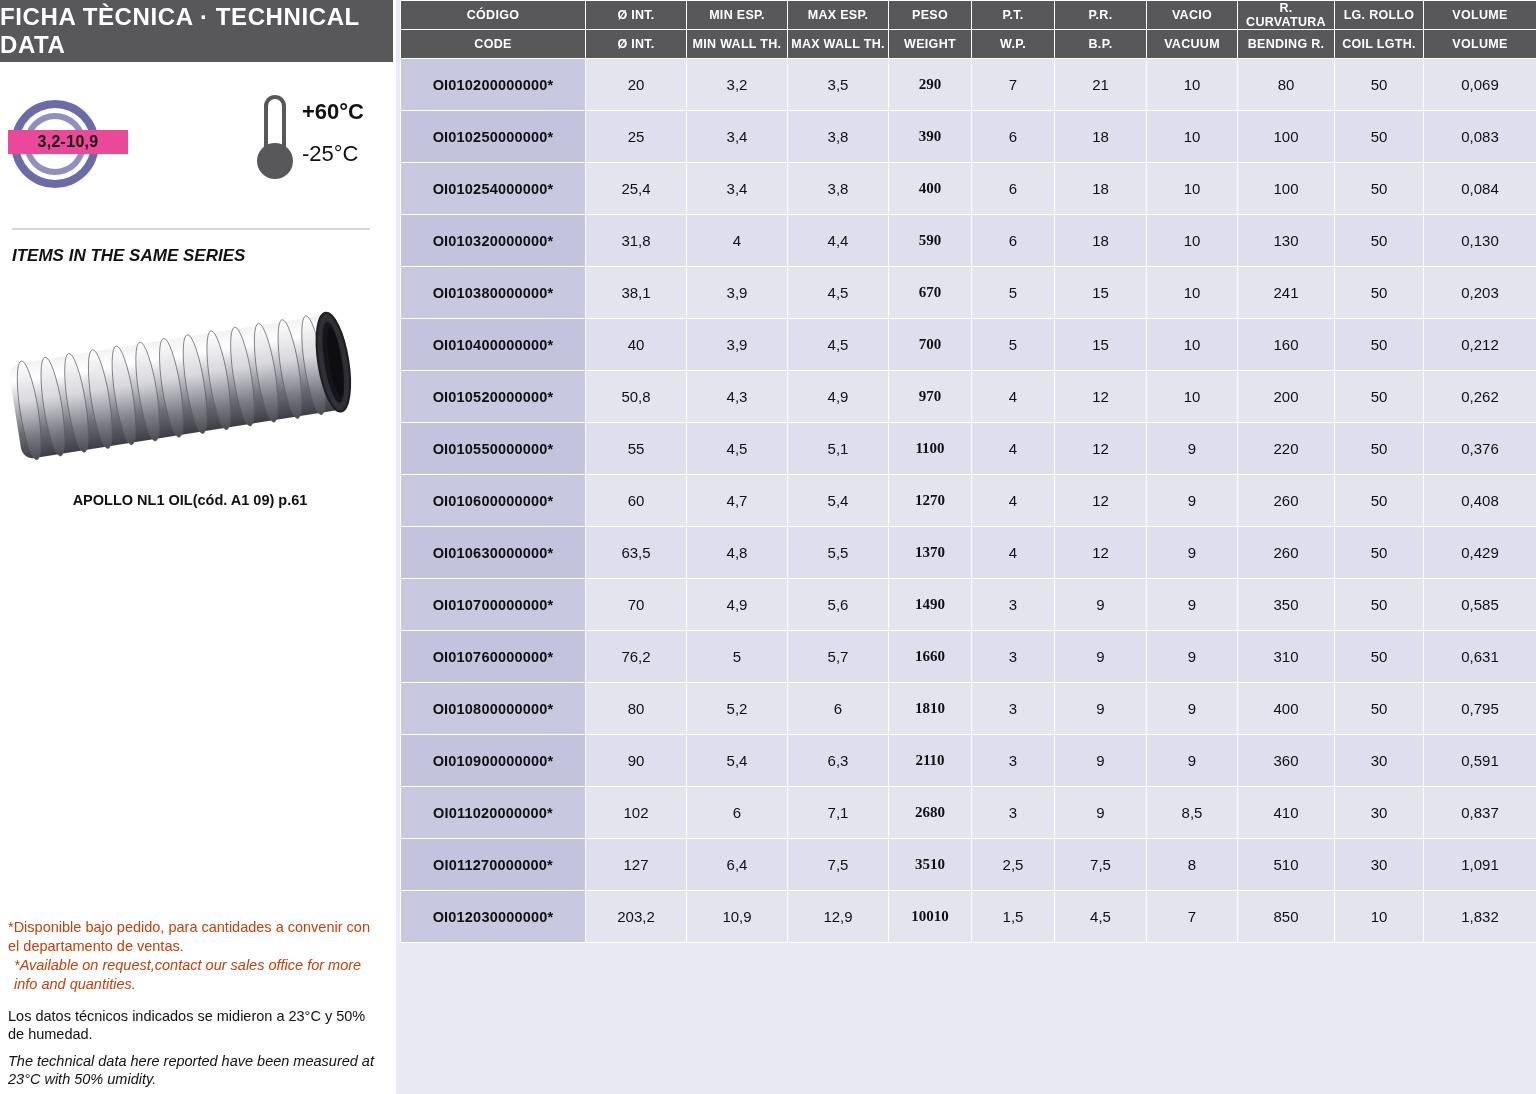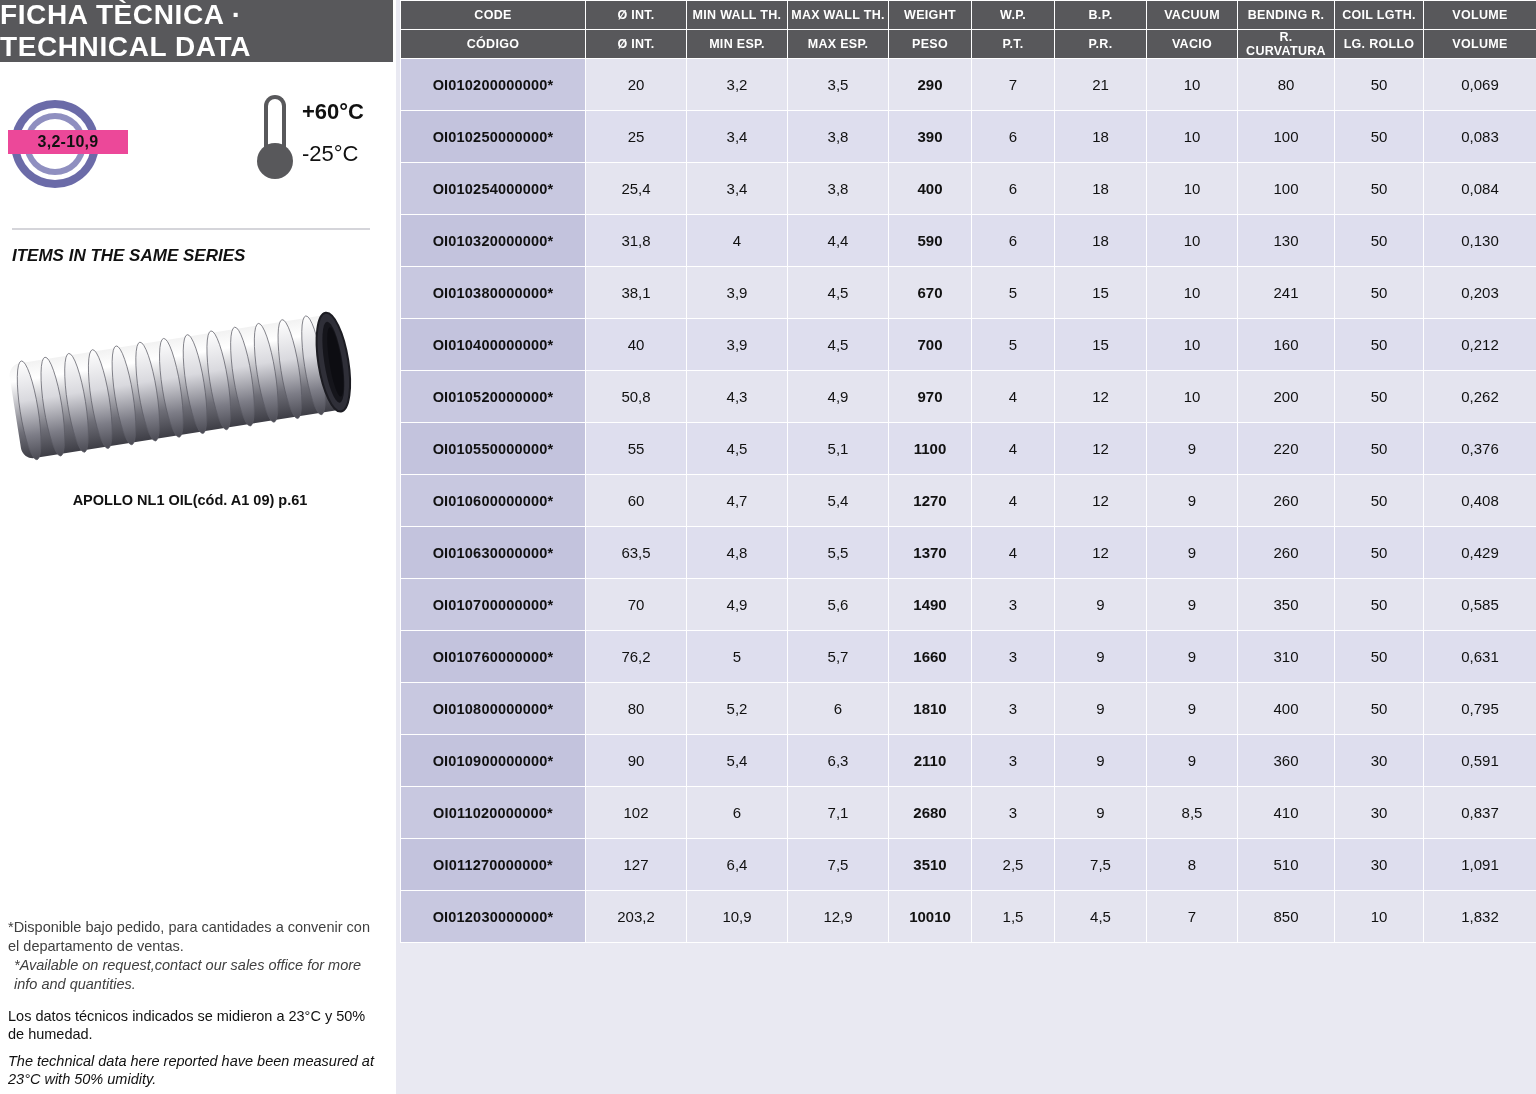--- a/index.html
+++ b/index.html
@@ -29,21 +29,21 @@
     left: 0; top: 0;
     width: 393px;
     height: 62px;
     background: #58585b;
     color: #ffffff;
     display: flex;
     align-items: center;
     justify-content: center;
   }
   #title-bar .title-text {
-    font-size: 28px;
+    font-size: 24px;
     font-weight: bold;
     letter-spacing: 0.6px;
   }
 
   
   #badge-wrap {
     position: absolute;
     left: 8px; top: 100px;
     width: 110px; height: 92px;
   }
@@ -178,21 +178,21 @@
   }
 
   
   #notes-1 {
     position: absolute;
     left: 8px;
     top: 918px;
     width: 370px;
     font-size: 14.5px;
     line-height: 1.28;
-    color: #404040;
+    color: #c2410c;
   }
   #notes-1 .n-en {
     font-style: italic;
     display: block;
     margin-top: 1px;
     padding-left: 6px;
   }
   #notes-2 {
     position: absolute;
     left: 8px;
@@ -259,20 +259,21 @@
     background: #c8c8e0;
     font-weight: bold;
     font-size: 14.5px;
     letter-spacing: 0.2px;
   }
   tbody tr:nth-child(even) td.code {
     background: #c3c3dd;
   }
   tbody td.weight {
     font-weight: bold;
+    font-family: Liberation Serif, serif;
   }
   sub { font-size: 9px; }
   sup { font-size: 9px; }
 </style>
 </head>
 <body>
 
 <div id="left-panel">
 
   <div id="title-bar">
@@ -366,45 +367,45 @@
       <col style="width:83px">
       <col style="width:83px">
       <col style="width:92px">
       <col style="width:91px">
       <col style="width:97px">
       <col style="width:89px">
       <col style="width:113px">
     </colgroup>
     <thead>
       <tr>
+        <th>CÓDIGO</th>
+        <th>Ø INT.</th>
+        <th>MIN ESP.</th>
+        <th>MAX ESP.</th>
+        <th>PESO</th>
+        <th>P.T.</th>
+        <th>P.R.</th>
+        <th>VACIO</th>
+        <th>R. CURVATURA</th>
+        <th>LG. ROLLO</th>
+        <th>VOLUME</th>
+      </tr>
+      <tr>
         <th>CODE</th>
         <th>Ø INT.</th>
         <th>MIN WALL TH.</th>
         <th>MAX WALL TH.</th>
         <th>WEIGHT</th>
         <th>W.P.</th>
         <th>B.P.</th>
         <th>VACUUM</th>
         <th>BENDING R.</th>
         <th>COIL LGTH.</th>
         <th>VOLUME</th>
       </tr>
-      <tr>
-        <th>CÓDIGO</th>
-        <th>Ø INT.</th>
-        <th>MIN ESP.</th>
-        <th>MAX ESP.</th>
-        <th>PESO</th>
-        <th>P.T.</th>
-        <th>P.R.</th>
-        <th>VACIO</th>
-        <th>R. CURVATURA</th>
-        <th>LG. ROLLO</th>
-        <th>VOLUME</th>
-      </tr>
     </thead>
     <tbody id="table-body">
         <tr>
           <td class="code">OI010200000000*</td>
           <td>20</td>
           <td>3,2</td>
           <td>3,5</td>
           <td class="weight">290</td>
           <td>7</td>
           <td>21</td>

